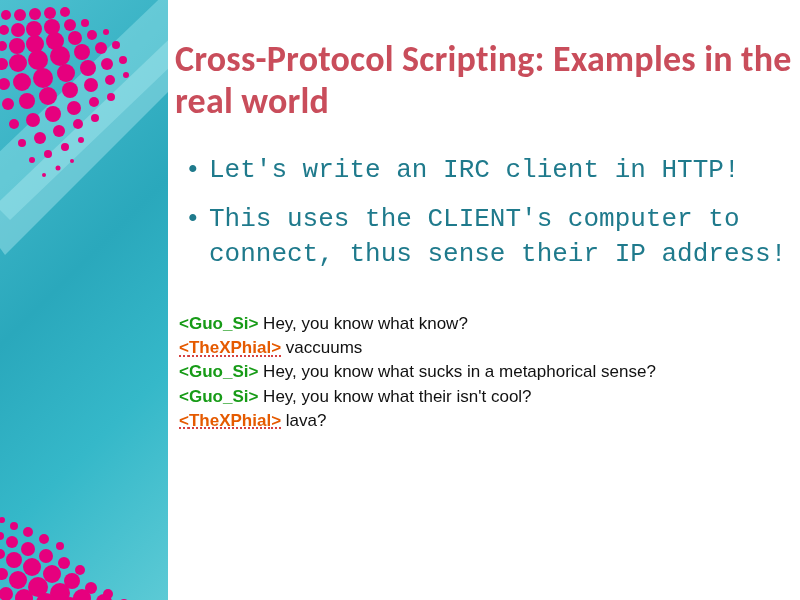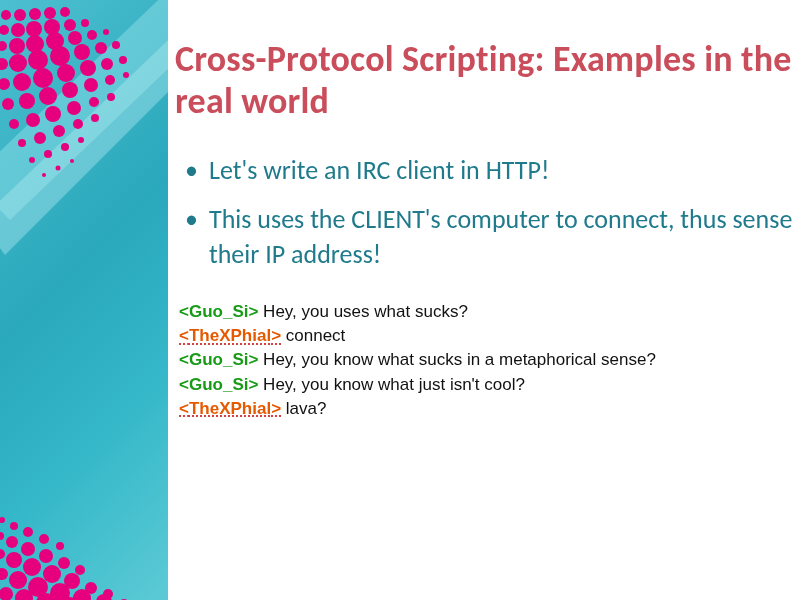--- a/index.html
+++ b/index.html
@@ -37,21 +37,22 @@
     font-size: 36px;
     font-weight: 700;
     color: #c94d5b;
     line-height: 1.18;
     margin-bottom: 30px;
     letter-spacing: 0.2px;
   }
   .bullets {
     list-style: none;
     padding-left: 10px;
-    margin-bottom: 28px;
+    margin-bottom: 40px;
+    font-family: Liberation Mono, monospace;
   }
   .bullets li {
     position: relative;
     font-size: 26px;
     color: #1f7a8c;
     line-height: 1.35;
     padding-left: 24px;
     margin-bottom: 14px;
   }
   .bullets li::before {
@@ -178,19 +179,19 @@
 
 <div class="content">
   <h1 class="title">Cross-Protocol Scripting: Examples in the real world</h1>
 
   <ul class="bullets">
     <li>Let's write an IRC client  in HTTP!</li>
     <li>This uses the CLIENT's computer to connect, thus sense their IP address!</li>
   </ul>
 
   <div class="chat">
-    <div class="chat-line"><span class="user1">&lt;<span>Guo_Si</span>&gt;</span><span> Hey, you uses what sucks?</span></div>
-    <div class="chat-line"><span class="user2">&lt;<span>TheXPhial</span>&gt;</span><span> connect</span></div>
+    <div class="chat-line"><span class="user1">&lt;<span>Guo_Si</span>&gt;</span><span> Hey, you know what know?</span></div>
+    <div class="chat-line"><span class="user2">&lt;<span>TheXPhial</span>&gt;</span><span> vaccuums</span></div>
     <div class="chat-line"><span class="user1">&lt;<span>Guo_Si</span>&gt;</span><span> Hey, you know what sucks in a metaphorical sense?</span></div>
-    <div class="chat-line"><span class="user1">&lt;<span>Guo_Si</span>&gt;</span><span> Hey, you know what just isn't cool?</span></div>
+    <div class="chat-line"><span class="user1">&lt;<span>Guo_Si</span>&gt;</span><span> Hey, you know what their isn't cool?</span></div>
     <div class="chat-line"><span class="user2">&lt;<span>TheXPhial</span>&gt;</span><span> lava?</span></div>
   </div>
 </div>
 
 </body></html>

